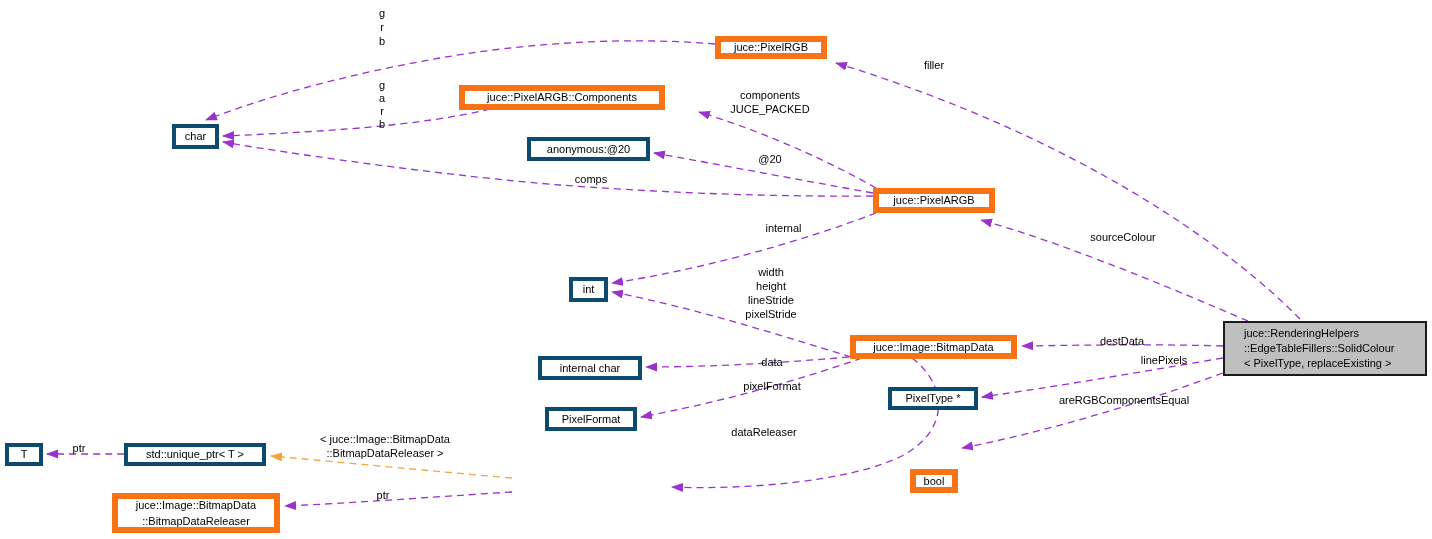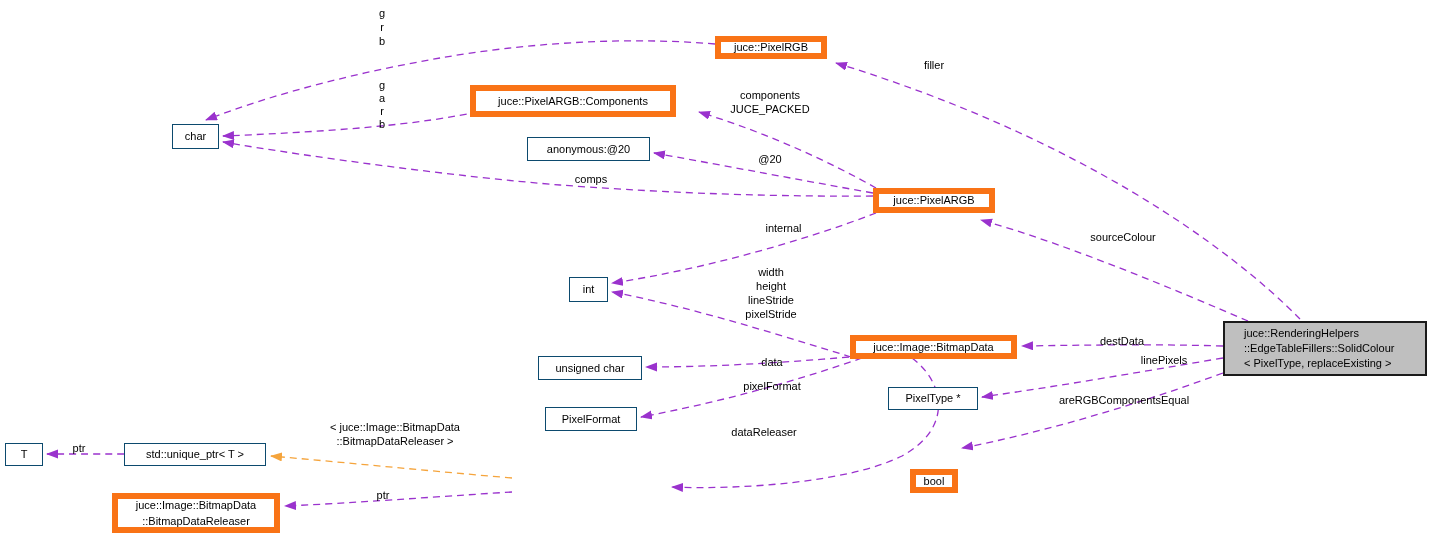--- a/index.html
+++ b/index.html
@@ -8,21 +8,21 @@
     width:1432px;height:539px;
     background:#ffffff;
     font-family:"Liberation Sans","DejaVu Sans",sans-serif;
     overflow:hidden;
   }
   svg.edges{position:absolute;left:0;top:0;}
   .node{
     position:absolute;
     box-sizing:border-box;
     background:#ffffff;
-    border:1px solid #0c4a6e;
+    border:4px solid #0c4a6e;
     color:#000;
     font-size:11px;
     line-height:15px;
     display:flex;
     align-items:center;
     justify-content:center;
     text-align:center;
     white-space:pre-line;
     z-index:2;
   }
@@ -78,26 +78,26 @@
       <path d="M 862,358 C 790,383 716,403 641,417" marker-end="url(#arrp)"></path>
       <path d="M 912,358 C 945,383 953,428 902,456 C 850,482 742,490 672,487" marker-end="url(#arrp)"></path>
       <path d="M 512,492 C 430,497 355,503 285,506" marker-end="url(#arrp)"></path>
       <path d="M 124,454 C 100,454 75,454 47,454" marker-end="url(#arrp)"></path>
     </g>
     <path fill="none" stroke="#f5a43c" stroke-width="1.3" stroke-dasharray="7,5" d="M 512,478 C 430,471 350,463 271,456" marker-end="url(#arro)"></path>
   </svg>
 
   <div class="node" style="left:172px;top:124px;width:47px;height:25px;">char</div>
   <div class="node doc" style="left:715px;top:36px;width:112px;height:23px;">juce::PixelRGB</div>
-  <div class="node doc" style="left:470px;top:85px;width:206px;height:32px;">juce::PixelARGB::Components</div>
+  <div class="node doc" style="left:459px;top:85px;width:206px;height:25px;">juce::PixelARGB::Components</div>
   <div class="node" style="left:527px;top:137px;width:123px;height:24px;">anonymous:@20</div>
   <div class="node doc" style="left:873px;top:188px;width:122px;height:25px;">juce::PixelARGB</div>
   <div class="node" style="left:569px;top:277px;width:39px;height:25px;">int</div>
   <div class="node doc" style="left:850px;top:335px;width:167px;height:24px;">juce::Image::BitmapData</div>
-  <div class="node" style="left:538px;top:356px;width:104px;height:24px;">unsigned char</div>
+  <div class="node" style="left:538px;top:356px;width:104px;height:24px;">internal char</div>
   <div class="node" style="left:545px;top:407px;width:92px;height:24px;">PixelFormat</div>
   <div class="node" style="left:888px;top:387px;width:90px;height:23px;">PixelType *</div>
   <div class="node doc" style="left:910px;top:437px;width:48px;height:24px;margin-top:32px;">bool</div>
   <div class="node" style="left:5px;top:443px;width:38px;height:23px;">T</div>
   <div class="node" style="left:124px;top:443px;width:142px;height:23px;">std::unique_ptr&lt; T &gt;</div>
   <div class="node doc" style="left:112px;top:493px;width:168px;height:40px;line-height:16px;">juce::Image::BitmapData
 ::BitmapDataReleaser</div>
   <div class="node main" style="left:1223px;top:321px;width:204px;height:55px;">juce::RenderingHelpers
 ::EdgeTableFillers::SolidColour
 &lt; PixelType, replaceExisting &gt;</div>
@@ -119,18 +119,18 @@
   <div class="elabel" style="left:771px;top:265px;">width
 height
 lineStride
 pixelStride</div>
   <div class="elabel" style="left:1122px;top:334px;">destData</div>
   <div class="elabel" style="left:1120px;top:353px;margin-left:44px;">linePixels</div>
   <div class="elabel" style="left:772px;top:355px;">data</div>
   <div class="elabel" style="left:772px;top:379px;">pixelFormat</div>
   <div class="elabel" style="left:764px;top:425px;">dataReleaser</div>
   <div class="elabel" style="left:1124px;top:393px;">areRGBComponentsEqual</div>
-  <div class="elabel" style="left:385px;top:420px;margin-left:10px;">&lt; juce::Image::BitmapData
+  <div class="elabel" style="left:385px;top:432px;">&lt; juce::Image::BitmapData
 ::BitmapDataReleaser &gt;</div>
   <div class="elabel" style="left:79px;top:441px;">ptr</div>
   <div class="elabel" style="left:383px;top:488px;">ptr</div>
 
 </div>
 
 </body></html>

